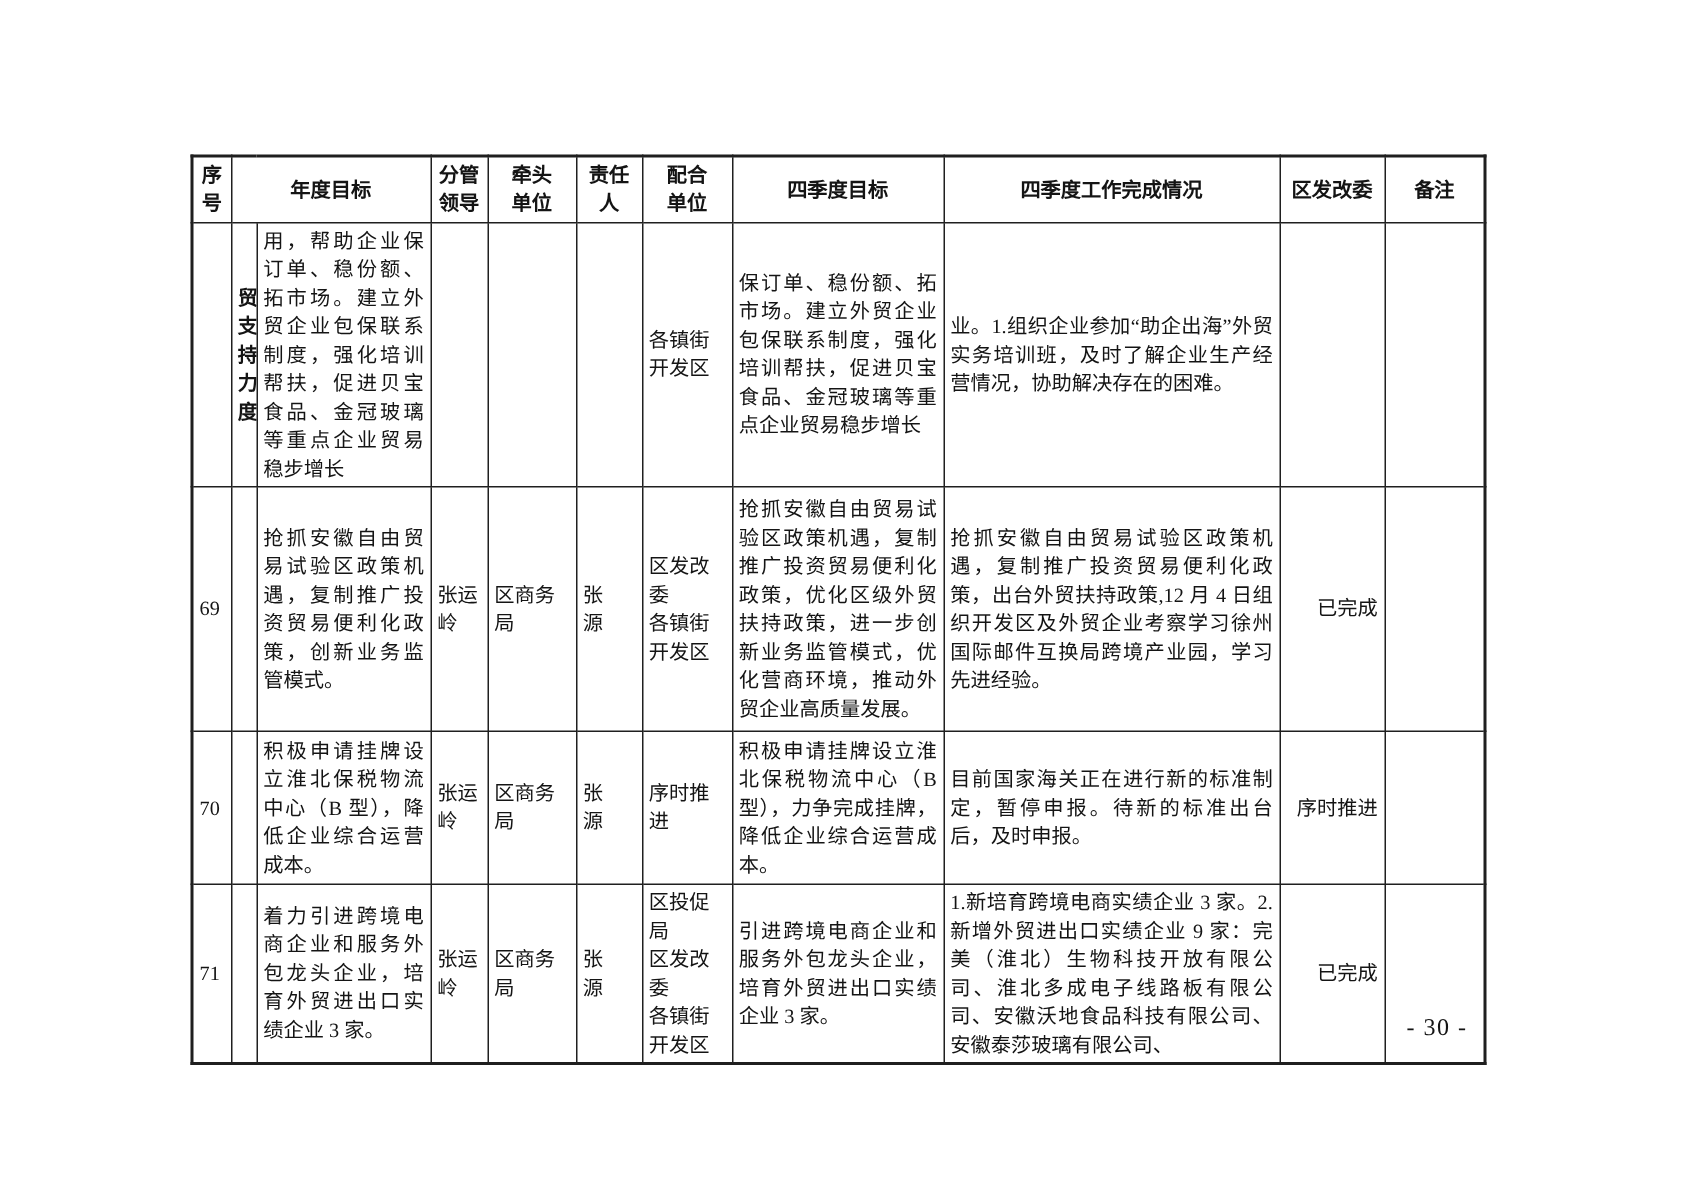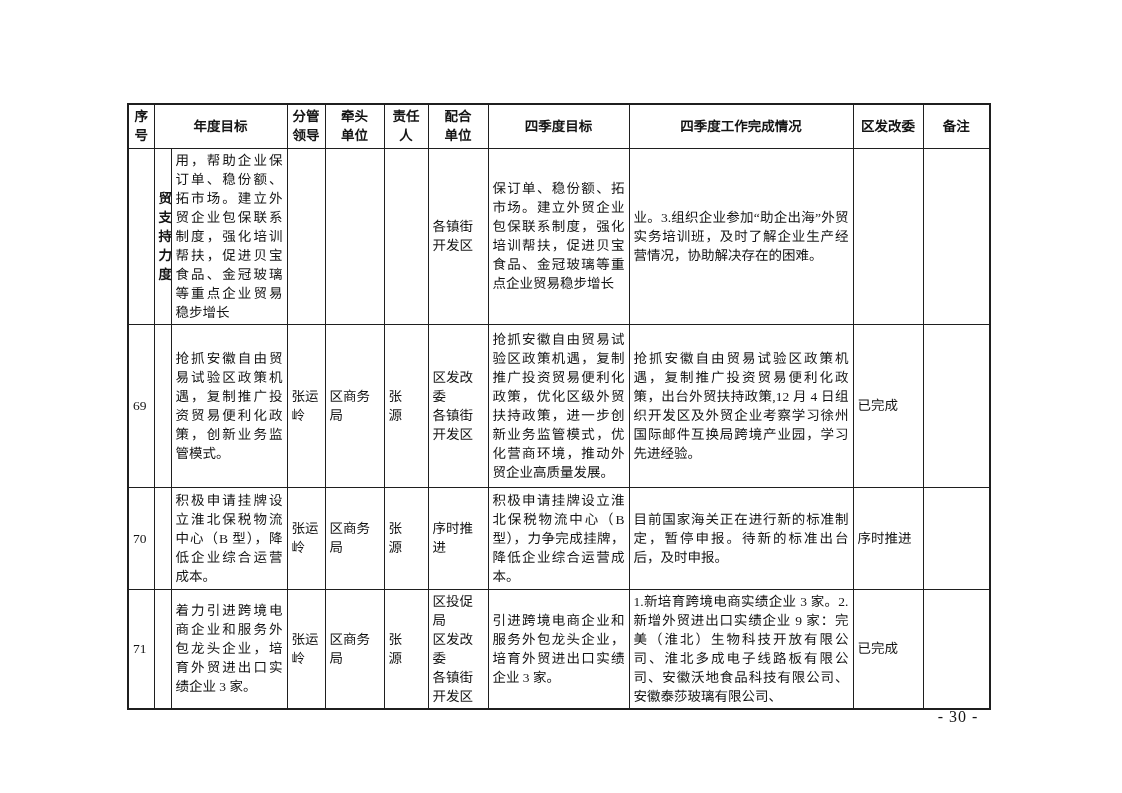--- a/index.html
+++ b/index.html
@@ -30,26 +30,25 @@
   tr.r2 { height:102px; }
   tr.r3 { height:100px; }
   .just { text-align:justify;margin-top:32px; }
   .top  { vertical-align:top; }
   .seq  { text-align:left; padding:2px 0; }
   .cat  {
     font-weight:bold; text-align:center; vertical-align:top;
     padding:4px 0 0 0; font-size:14px; line-height:20px; white-space:pre-line;
   }
   .unit { text-align:left; padding:2px 0; white-space:pre-line; }
-  .stat { text-align:left; padding:2px 0; }
+  .stat { text-align:right; padding:2px 0; }
   .pagenum {
     position:absolute; left:903px; top:675px; width:110px;
     text-align:center; font-size:16px; line-height:22px; letter-spacing:1px;
     color:#141414;
-    margin-top:31px;
   }
 </style>
 </head>
 <body>
 
 <div class="page">
 
   <table class="doc">
     <colgroup>
       <col style="width:26px">
@@ -92,21 +91,21 @@
 持
 力
 度</td>
         <td class="just top">用，帮助企业保订单、稳份额、拓市场。建立外贸企业包保联系制度，强化培训帮扶，促进贝宝食品、金冠玻璃等重点企业贸易稳步增长</td>
         <td class="unit top"></td>
         <td class="unit top"></td>
         <td class="unit top"></td>
         <td class="unit top">各镇街
 开发区</td>
         <td class="just top">保订单、稳份额、拓市场。建立外贸企业包保联系制度，强化培训帮扶，促进贝宝食品、金冠玻璃等重点企业贸易稳步增长</td>
-        <td class="just top">业。3.组织企业参加“助企出海”外贸实务培训班，及时了解企业生产经营情况，协助解决存在的困难。</td>
+        <td class="just top">业。1.组织企业参加“助企出海”外贸实务培训班，及时了解企业生产经营情况，协助解决存在的困难。</td>
         <td class="stat top"></td>
         <td class="top"></td>
       </tr>
 
       <tr class="r1">
         <td class="seq">69</td>
         <td class="cat"></td>
         <td class="just">抢抓安徽自由贸易试验区政策机遇，复制推广投资贸易便利化政策，创新业务监管模式。</td>
         <td class="unit">张运
 岭</td>

